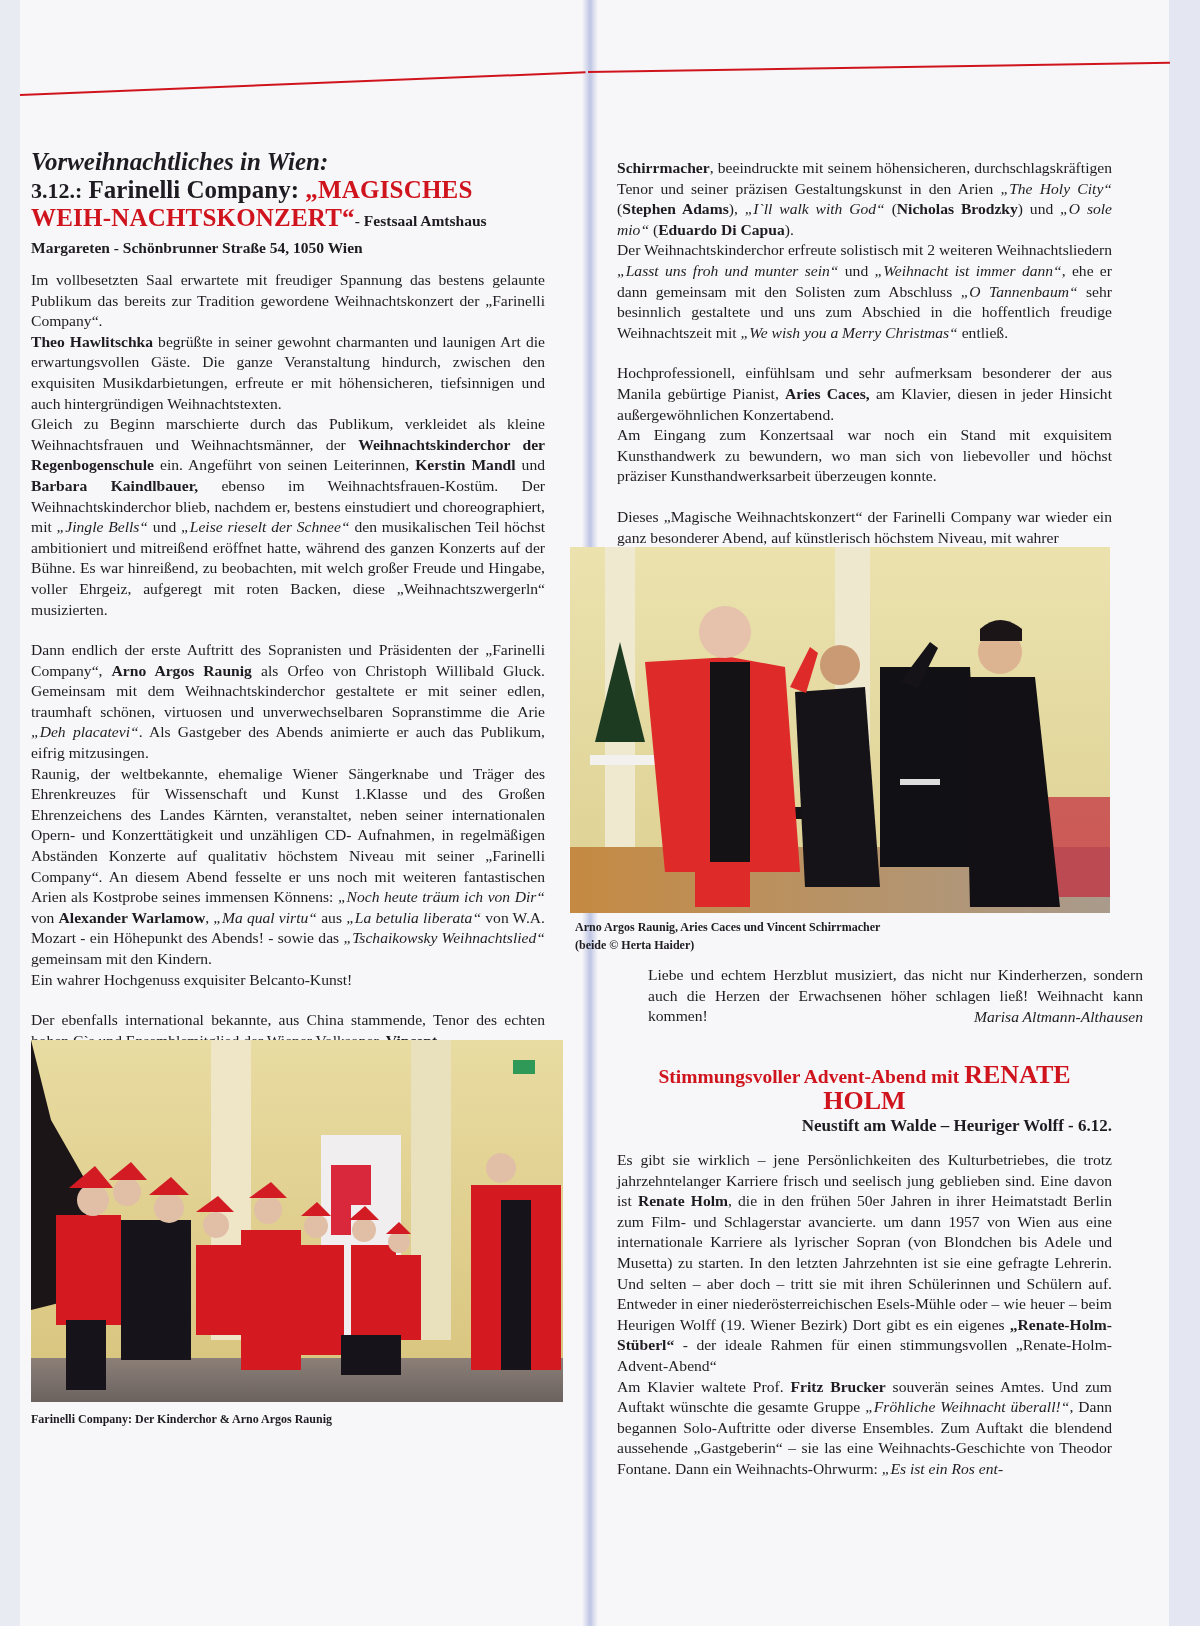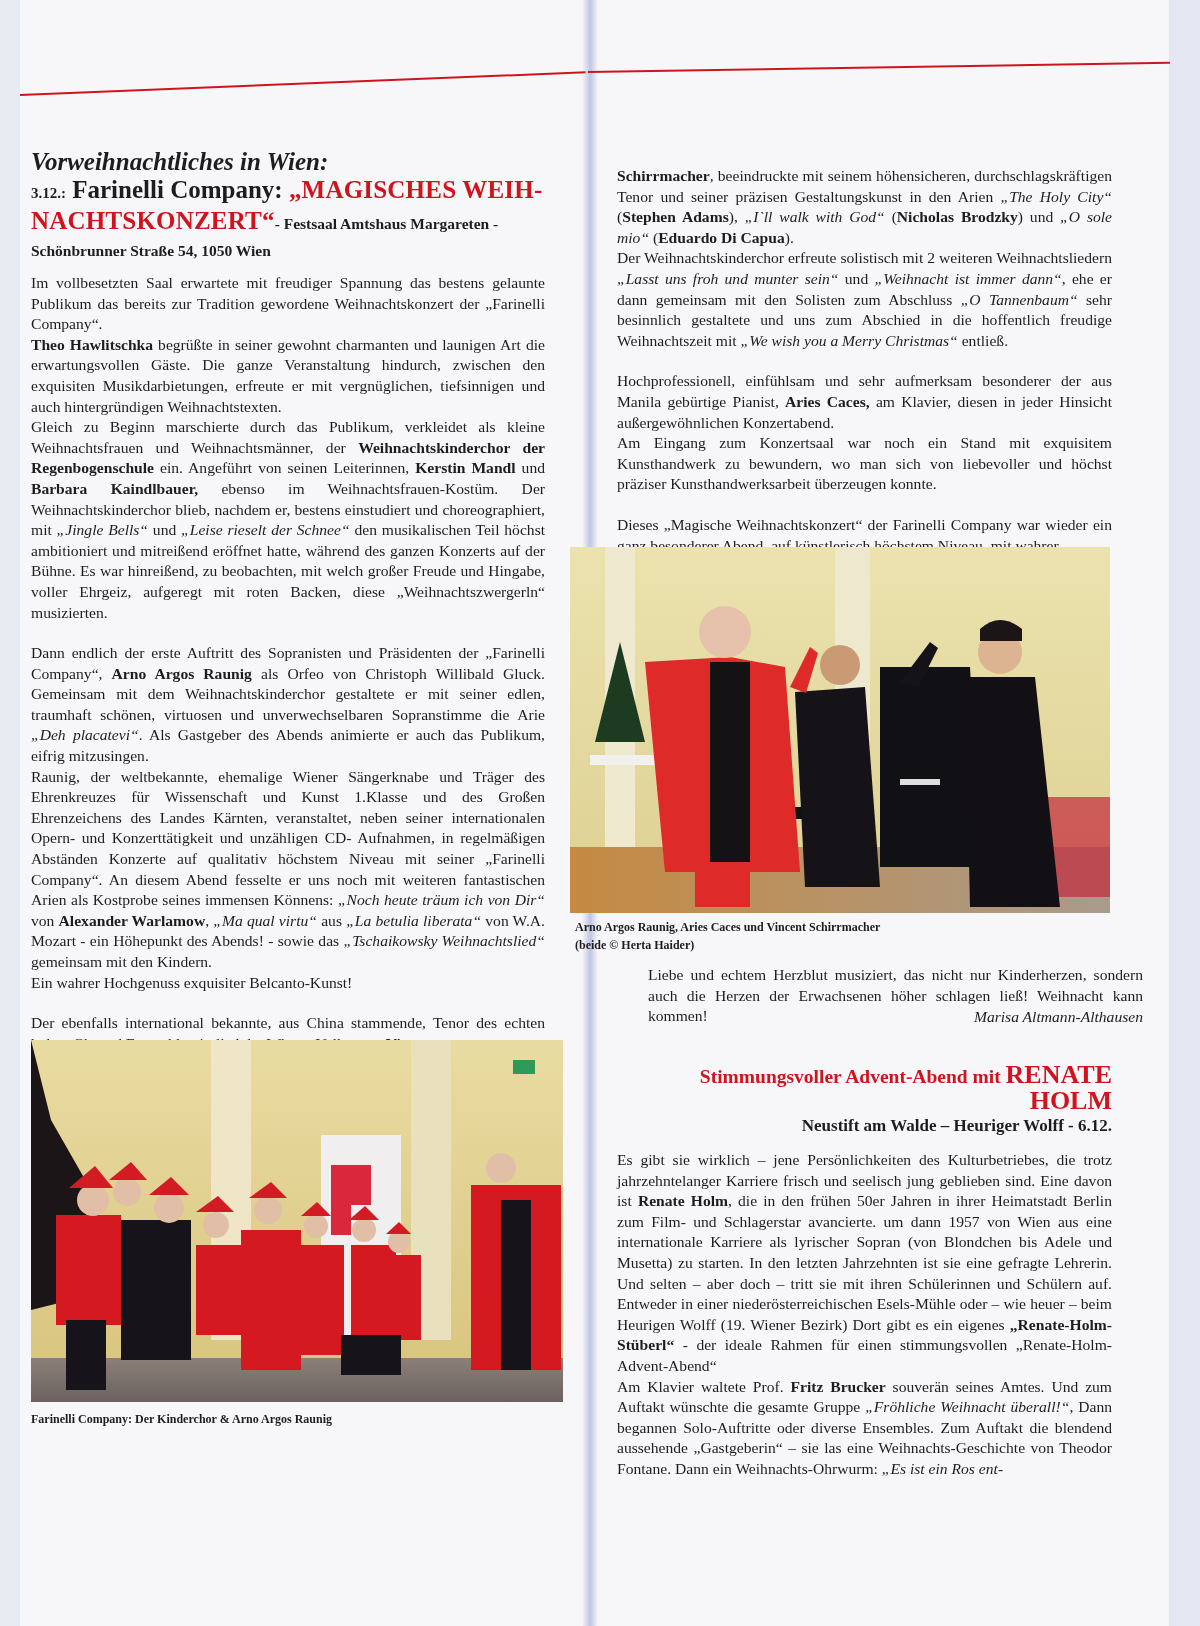--- a/index.html
+++ b/index.html
@@ -20,45 +20,45 @@
   }
   .edge-right {
     position: absolute; left: 1169px; top: 0; width: 31px; height: 1626px; background: #e4e7f1;
   }
   .rule { position: absolute; height: 2px; background: #d0141e; transform-origin: left center; }
   .rule-left { left: 20px; top: 94px; width: 566px; transform: rotate(-2.3deg); }
   .rule-right { left: 588px; top: 71px; width: 582px; transform: rotate(-0.9deg); }
 
   .col { position: absolute; font-size: 15.6px; line-height: 20.6px; text-align: justify; hyphens: manual; }
   .col-left { left: 31px; top: 148px; width: 514px; }
-  .col-right { left: 617px; top: 166px; width: 495px; }
+  .col-right { left: 617px; top: 158px; width: 495px; }
   .col p { margin: 0; }
   .col p.gap { margin-top: 20px; }
   .col b { font-weight: bold; }
   .col i { font-style: italic; }
 
   .kicker { font-size: 25px; font-style: italic; font-weight: bold; line-height: 28px; margin: 0 0 4px 0; }
   .headline { font-weight: bold; font-size: 25px; line-height: 27px; text-align: left; margin: 0; }
-  .headline .date { font-size: 15px; }
+  .headline .date { font-size: 22px; }
   .headline .red { color: #d0141e; letter-spacing: 0.2px; }
   .headline .venue { font-size: 15.5px; line-height: 20px; }
   .headline-block { margin-bottom: 12px; }
 
   .photo { position: absolute; overflow: hidden; }
   .photo svg { display: block; }
   .photo-choir { left: 31px; top: 1040px; width: 532px; height: 362px; }
   .photo-trio { left: 570px; top: 547px; width: 540px; height: 366px; }
   .caption { position: absolute; font-weight: bold; font-size: 12px; line-height: 18px; }
   .caption-choir { left: 31px; top: 1410px; width: 532px; }
   .caption-trio { left: 575px; top: 918px; width: 530px; }
 
   .col-right-2 { left: 648px; top: 965px; width: 495px; }
   .signature { text-align: right; font-style: italic; }
   .col-right-3 { left: 617px; top: 1063px; width: 495px; }
-  .h2-red { color: #d0141e; font-weight: bold; font-size: 19.5px; line-height: 24px; text-align: right; }
+  .h2-red { color: #d0141e; font-weight: bold; font-size: 19.5px; line-height: 24px; text-align: center; }
   .h2-red .big { font-size: 26px; }
   .h2-sub { font-weight: bold; font-size: 17px; line-height: 21px; text-align: right; margin-bottom: 14px !important; }
 </style>
 </head>
 <body>
 
 <div class="page page-left"></div>
 <div class="page page-right"></div>
 <div class="spine"></div>
 <div class="edge-right"></div>
@@ -68,21 +68,21 @@
 <div class="col col-left">
   <div class="headline-block">
     <p class="kicker">Vorweihnachtliches in Wien:</p>
     <p class="headline">
       <span class="date">3.12.:</span>
       <span>Farinelli Company:</span>
       <span class="red">„MAGISCHES WEIH-NACHTSKONZERT“</span><span class="venue">- Festsaal Amtshaus Margareten - Schönbrunner Straße 54, 1050 Wien</span>
     </p>
   </div>
   <p><span>Im vollbesetzten Saal erwartete mit freudiger Spannung das bestens gelaunte Publikum das bereits zur Tradition gewordene Weihnachtskonzert der „Farinelli Company“.</span></p>
-  <p><b>Theo Hawlitschka</b> <span>begrüßte in seiner gewohnt charmanten und launigen Art die erwartungsvollen Gäste. Die ganze Veranstaltung hindurch, zwischen den exquisiten Musikdarbietungen, erfreute er mit vergnüglichen, tiefsinnigen und auch hintergründigen Weihnachtstexten.</span></p>
+  <p><b>Theo Hawlitschka</b> <span>begrüßte in seiner gewohnt charmanten und launigen Art die erwartungsvollen Gäste. Die ganze Veranstaltung hindurch, zwischen den exquisiten Musikdarbietungen, erfreute er mit höhensicheren, tiefsinnigen und auch hintergründigen Weihnachtstexten.</span></p>
   <p>
     <span>Gleich zu Beginn marschierte durch das Publikum, verkleidet als kleine Weihnachtsfrauen und Weihnachtsmänner, der</span> <b>Weihnachtskinderchor der Regenbogenschule</b> <span>ein. Angeführt von seinen Leiterinnen,</span> <b>Kerstin Mandl</b> <span>und</span> <b>Barbara Kaindlbauer,</b> <span>ebenso im Weihnachtsfrauen-Kostüm. Der Weihnachtskinderchor blieb, nachdem er, bestens einstudiert und choreographiert, mit</span> <i>„Jingle Bells“</i> <span>und</span> <i>„Leise rieselt der Schnee“</i> <span>den musikalischen Teil höchst ambitioniert und mitreißend eröffnet hatte, während des ganzen Konzerts auf der Bühne. Es war hinreißend, zu beobachten, mit welch großer Freude und Hingabe, voller Ehrgeiz, aufgeregt mit roten Backen, diese „Weihnachtszwergerln“ musizierten.</span>
   </p>
   <p class="gap">
     <span>Dann endlich der erste Auftritt des Sopranisten und Präsidenten der „Farinelli Company“,</span> <b>Arno Argos Raunig</b> <span>als Orfeo von Christoph Willibald Gluck. Gemeinsam mit dem Weihnachtskinderchor gestaltete er mit seiner edlen, traumhaft schönen, virtuosen und unverwechselbaren Sopranstimme die Arie</span> <i>„Deh placatevi“</i><span>. Als Gastgeber des Abends animierte er auch das Publikum, eifrig mitzusingen.</span>
   </p>
   <p>
     <span>Raunig, der weltbekannte, ehemalige Wiener Sängerknabe und Träger des Ehrenkreuzes für Wissenschaft und Kunst 1.Klasse und des Großen Ehrenzeichens des Landes Kärnten, veranstaltet, neben seiner internationalen Opern- und Konzerttätigkeit und unzähligen CD- Aufnahmen, in regelmäßigen Abständen Konzerte auf qualitativ höchstem Niveau mit seiner „Farinelli Company“. An diesem Abend fesselte er uns noch mit weiteren fantastischen Arien als Kostprobe seines immensen Könnens:</span> <i>„Noch heute träum ich von Dir“</i> <span>von</span> <b>Alexander Warlamow</b><span>,</span> <i>„Ma qual virtu“</i> <span>aus</span> <i>„La betulia liberata“</i> <span>von W.A. Mozart - ein Höhepunkt des Abends! - sowie das</span> <i>„Tschaikowsky Weihnachtslied“</i> <span>gemeinsam mit den Kindern.</span>
   </p>
   <p><span>Ein wahrer Hochgenuss exquisiter Belcanto-Kunst!</span></p>

